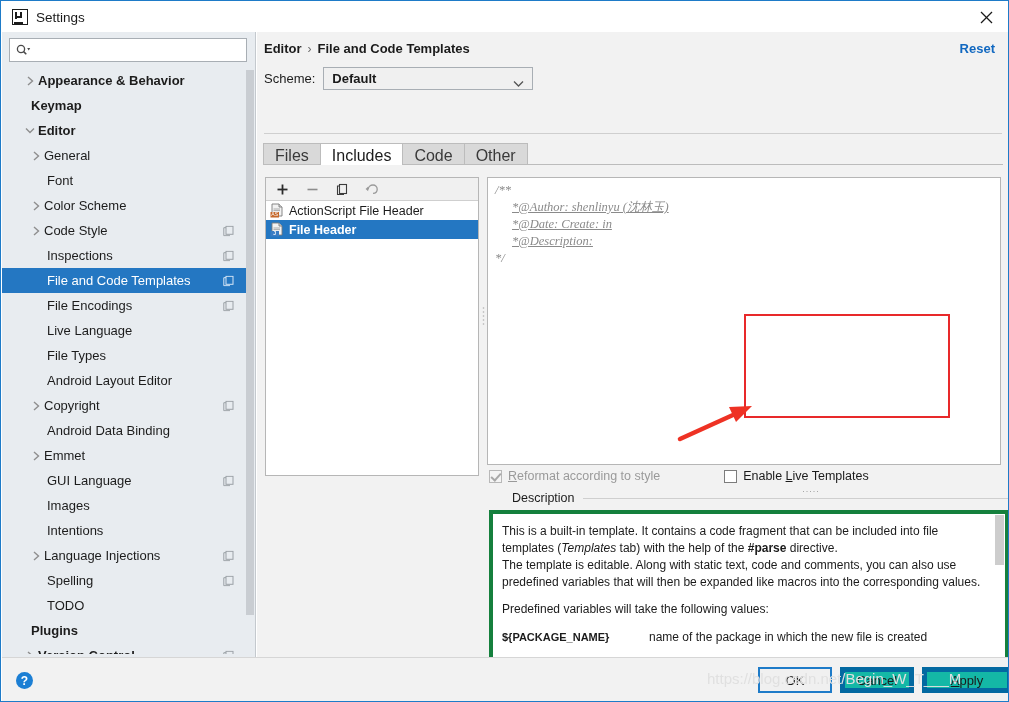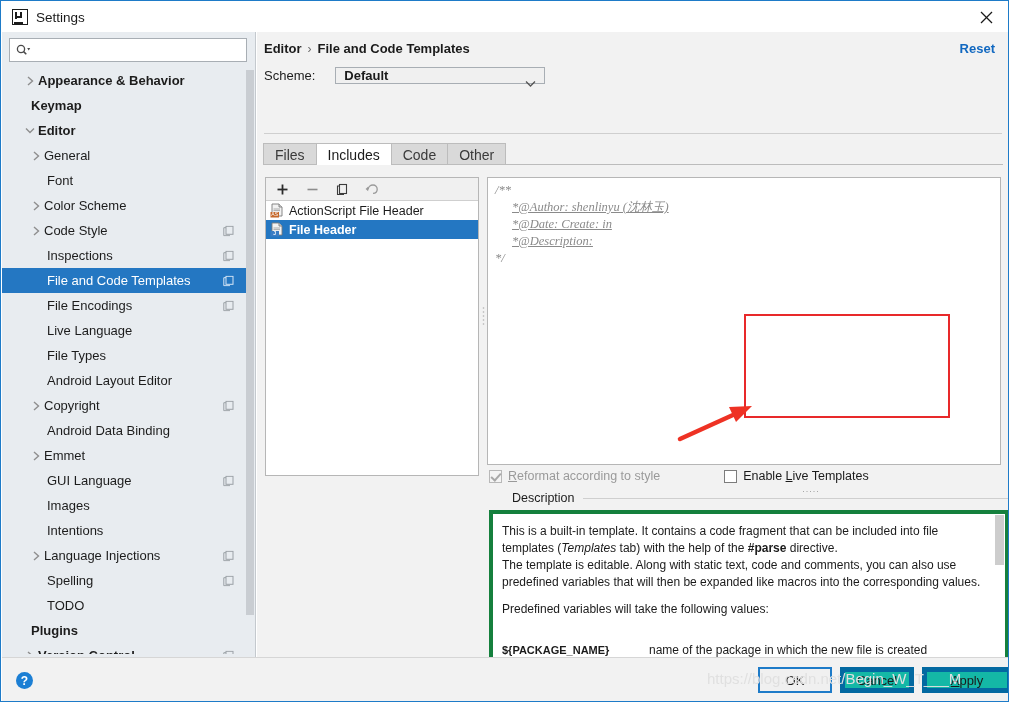--- a/index.html
+++ b/index.html
@@ -137,44 +137,44 @@
     position: absolute; right: 14px; top: 9px;
     font-size: 13px; font-weight: bold; color: #1168c0;
     cursor: pointer;
   }
   #scheme-row {
     position: absolute; left: 7px; top: 35px;
     display: flex; align-items: center;
   }
   #scheme-label { font-size: 13px; color: #1b1b1b; margin-right: 8px; }
   #scheme-select {
-    width: 210px; height: 17px;
+    width: 210px; height: 23px;
     border: 1px solid #a8aeb4;
     background: #f0f0f0;
     display: flex; align-items: center;
-    position: relative; cursor: pointer; margin-left: 12px;
+    position: relative; cursor: pointer;
   }
   #scheme-value { font-size: 13px; font-weight: bold; color: #1b1b1b; padding-left: 8px; }
   #scheme-arrow { position: absolute; right: 8px; top: 6px; }
 
   #hr-top {
     position: absolute; left: 7px; top: 101px; width: 738px; height: 1px;
     background: #cfcfcf;
   }
 
   
   #tabs {
     position: absolute; left: 6px; top: 111px;
     display: flex; align-items: flex-end;
   }
   .tab {
     height: 22px;
     padding: 0 11px;
-    display: flex; align-items: center; justify-content: center;
-    font-size: 14px; color: #3a3a3a;
+    display: flex; align-items: flex-end; justify-content: center;
+    font-size: 16px; color: #3a3a3a;
     background: #d9d9d9;
     border: 1px solid #bcbcbc;
     border-bottom: none;
     margin-right: -1px;
     cursor: pointer;
   }
   .tab.active {
     background: #ffffff;
     color: #1b1b1b;
     position: relative;
@@ -321,21 +321,21 @@
     overflow: hidden;
     font-size: 12px;
     color: #1b1b1b;
     line-height: 17px;
   }
   #desc-inner { padding: 9px 12px 0 9px; }
   #desc-inner p { margin: 0 0 0 0; }
   #desc-inner .gap { height: 10px; }
   #desc-inner em { font-style: italic; }
   #desc-inner b { font-weight: bold; }
-  .var-row { display: flex; margin-top: 24px; }
+  .var-row { display: flex; margin-top: 11px; }
   .var-name {
     width: 147px; flex: none;
     font-family: "Liberation Sans", sans-serif;
     font-size: 11px; font-weight: bold; color: #1b1b1b;
   }
   .var-desc { font-size: 12px; color: #1b1b1b; }
   #desc-scroll {
     position: absolute; right: 1px; top: 1px; width: 9px; height: 170px;
     background: #ffffff;
   }

